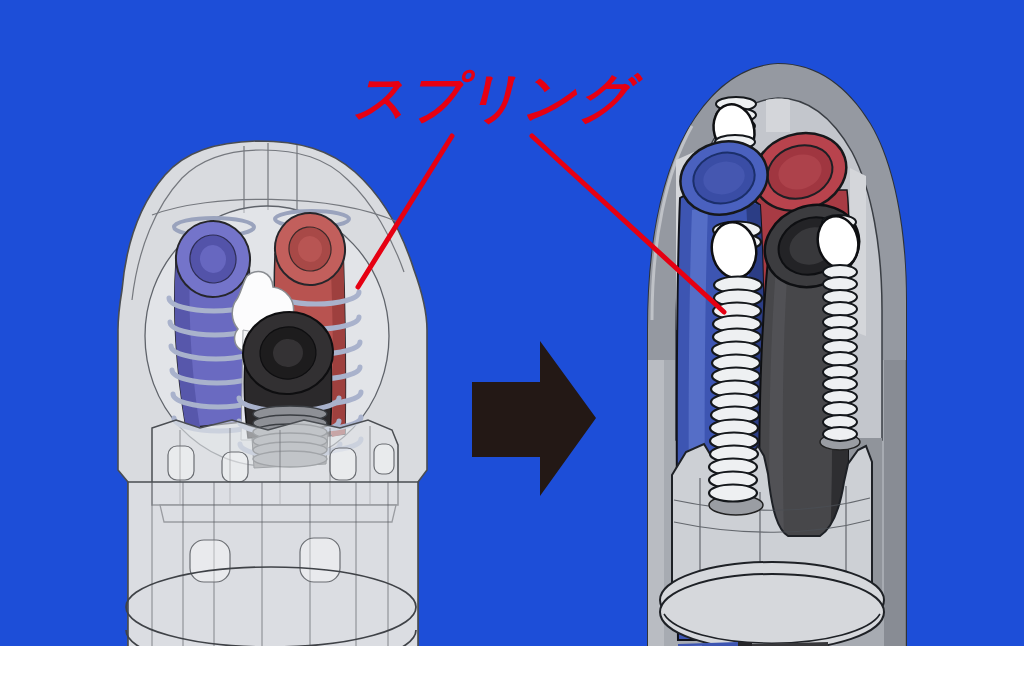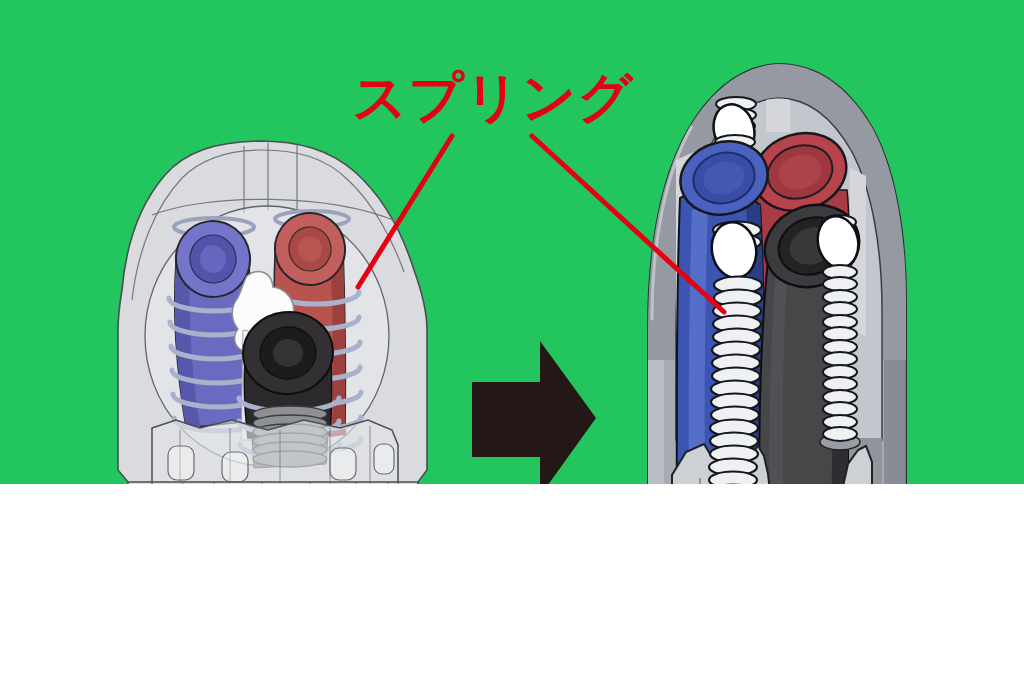--- a/index.html
+++ b/index.html
@@ -1,17 +1,17 @@
 <!DOCTYPE html>
 <html><head>
 <meta charset="utf-8">
 <style>
   html,body{margin:0;padding:0;background:#fff;}
-  .stage{position:relative;width:1024px;height:484px;background:#22c55e;overflow:hidden;
-         font-family:"Liberation Sans","DejaVu Sans",sans-serif;}
+  .stage{position:relative;width:1024px;height:646px;background:#1d4ed8;overflow:hidden;
+         font-family:"Liberation Sans","DejaVu Sans",sans-serif;font-style:italic;}
   svg{position:absolute;left:0;top:0;}
   .label-text{font-weight:bold;font-size:54px;letter-spacing:1px;
               font-family:"Liberation Sans","DejaVu Sans",sans-serif;}
 </style>
 </head>
 <body>
 
 <div class="stage">
 <svg width="1024" height="683" viewBox="0 0 1024 683">
   <defs>

